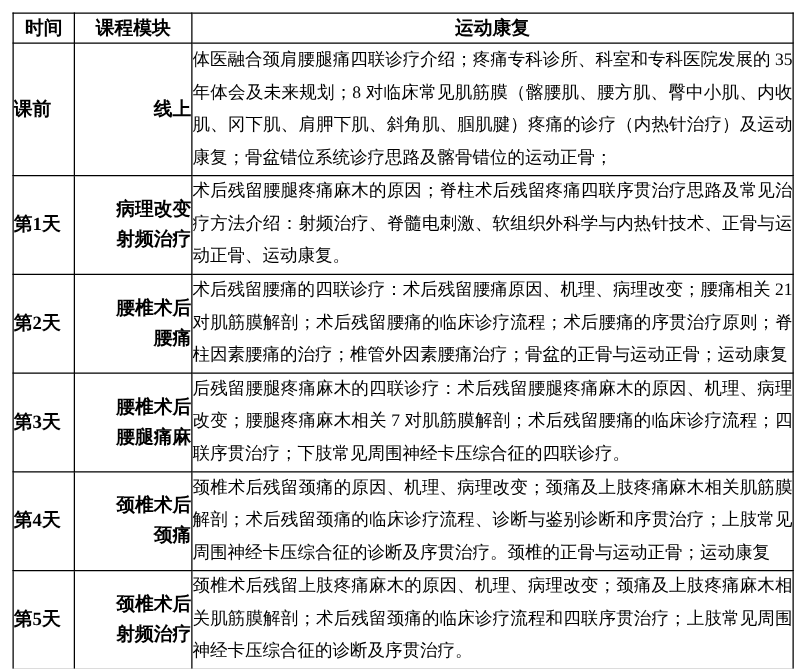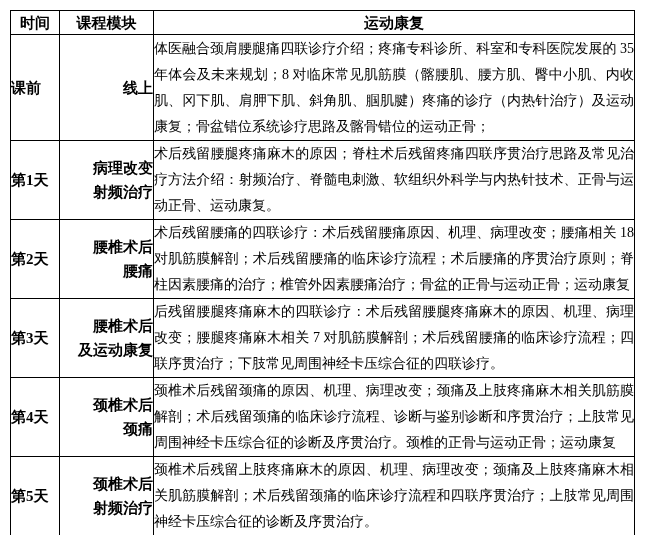--- a/index.html
+++ b/index.html
@@ -103,27 +103,27 @@
           <div class="module-line">射频治疗</div>
         </td>
         <td class="content-cell">术后残留腰腿疼痛麻木的原因；脊柱术后残留疼痛四联序贯治疗思路及常见治疗方法介绍：射频治疗、脊髓电刺激、软组织外科学与内热针技术、正骨与运动正骨、运动康复。</td>
       </tr>
       <tr class="row-d2">
         <td class="time-cell">第2天</td>
         <td class="module-cell">
           <div class="module-line">腰椎术后</div>
           <div class="module-line">腰痛</div>
         </td>
-        <td class="content-cell">术后残留腰痛的四联诊疗：术后残留腰痛原因、机理、病理改变；腰痛相关 18 对肌筋膜解剖；术后残留腰痛的临床诊疗流程；术后腰痛的序贯治疗原则；脊柱因素腰痛的治疗；椎管外因素腰痛治疗；骨盆的正骨与运动正骨；运动康复</td>
+        <td class="content-cell">术后残留腰痛的四联诊疗：术后残留腰痛原因、机理、病理改变；腰痛相关 21 对肌筋膜解剖；术后残留腰痛的临床诊疗流程；术后腰痛的序贯治疗原则；脊柱因素腰痛的治疗；椎管外因素腰痛治疗；骨盆的正骨与运动正骨；运动康复</td>
       </tr>
       <tr class="row-d3">
         <td class="time-cell">第3天</td>
         <td class="module-cell">
           <div class="module-line">腰椎术后</div>
-          <div class="module-line">及运动康复</div>
+          <div class="module-line">腰腿痛麻</div>
         </td>
         <td class="content-cell">后残留腰腿疼痛麻木的四联诊疗：术后残留腰腿疼痛麻木的原因、机理、病理改变；腰腿疼痛麻木相关 7 对肌筋膜解剖；术后残留腰痛的临床诊疗流程；四联序贯治疗；下肢常见周围神经卡压综合征的四联诊疗。</td>
       </tr>
       <tr class="row-d4">
         <td class="time-cell">第4天</td>
         <td class="module-cell">
           <div class="module-line">颈椎术后</div>
           <div class="module-line">颈痛</div>
         </td>
         <td class="content-cell">颈椎术后残留颈痛的原因、机理、病理改变；颈痛及上肢疼痛麻木相关肌筋膜解剖；术后残留颈痛的临床诊疗流程、诊断与鉴别诊断和序贯治疗；上肢常见周围神经卡压综合征的诊断及序贯治疗。颈椎的正骨与运动正骨；运动康复</td>

